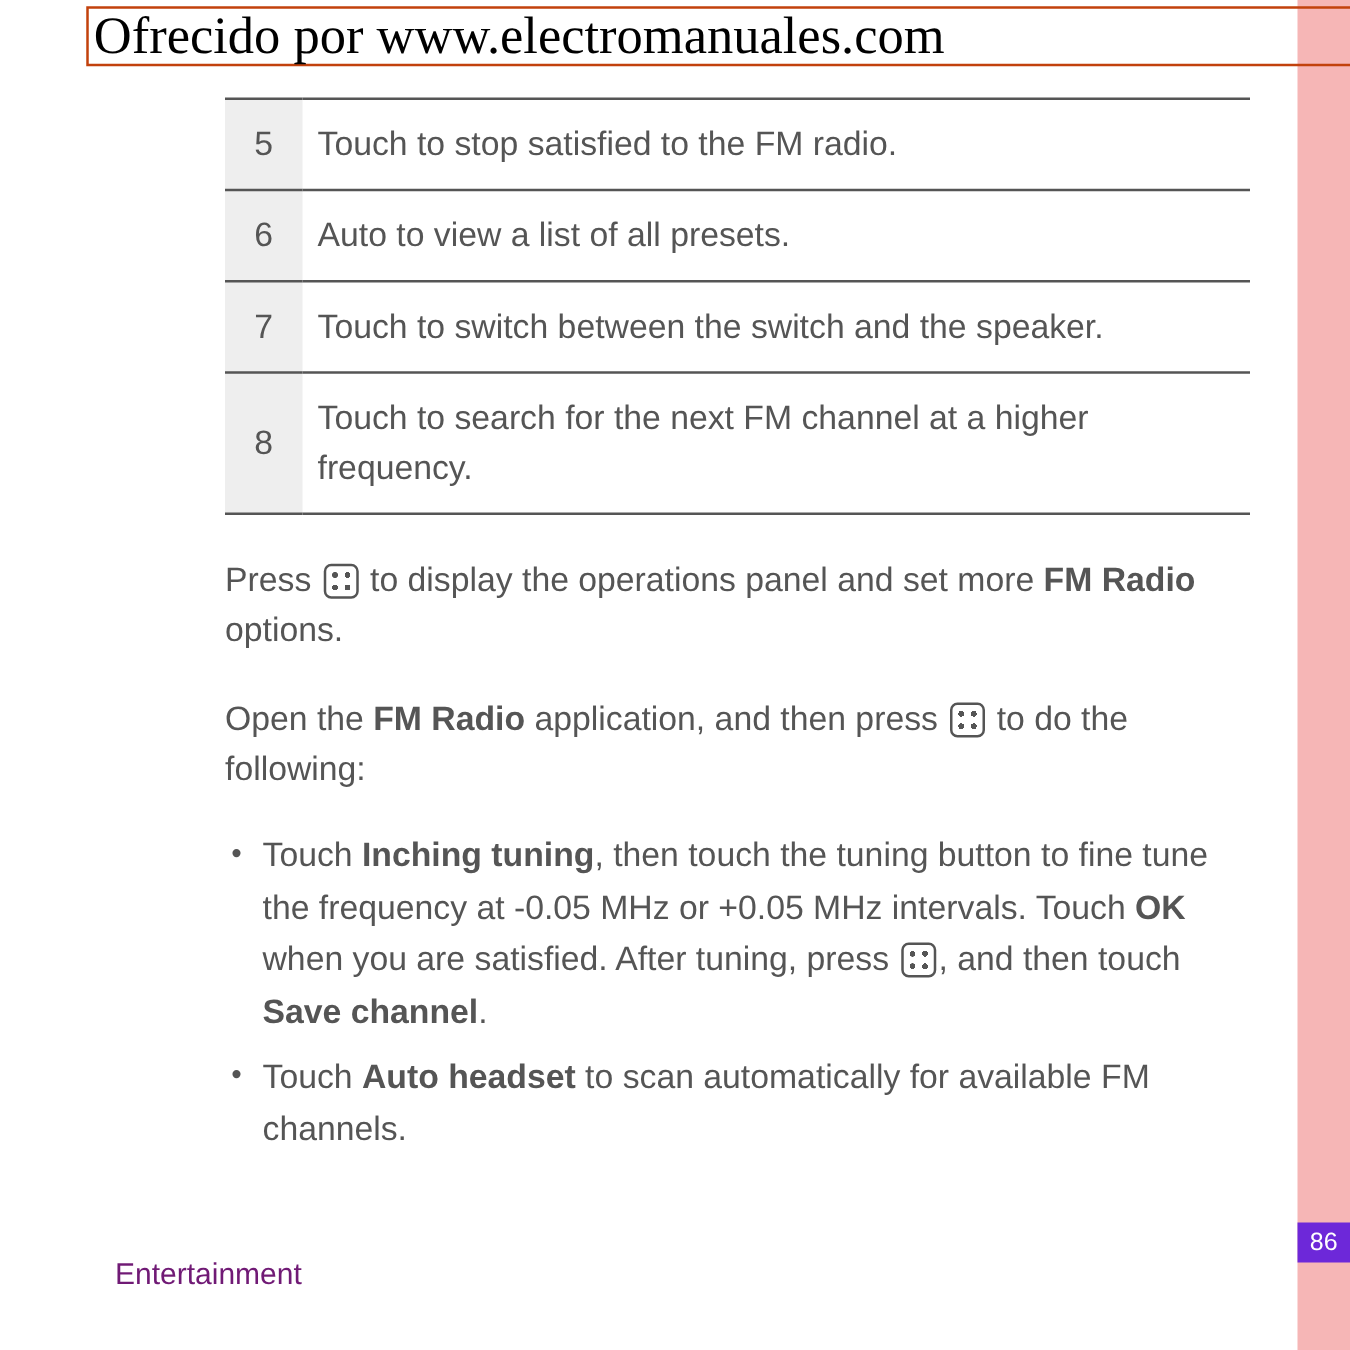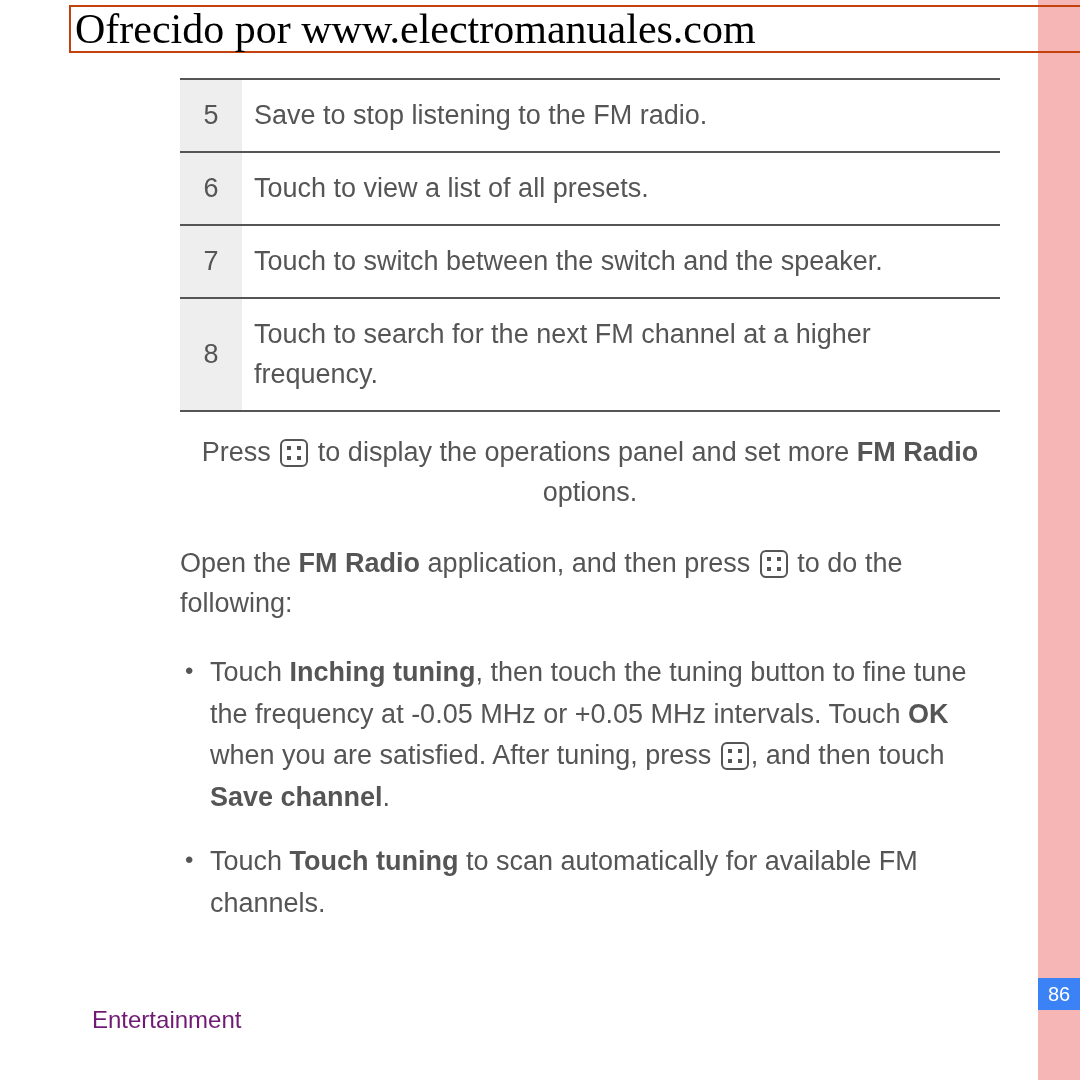--- a/index.html
+++ b/index.html
@@ -20,21 +20,21 @@
     width: 42px;
     height: 100%;
     background: #f6b6b6;
   }
   .page-number {
     position: absolute;
     right: 0;
     bottom: 70px;
     width: 42px;
     height: 32px;
-    background: #3b82f6;
+    background: #6d28d9;
     color: #ffffff;
     font-size: 20px;
     display: flex;
     align-items: center;
     justify-content: center;
   }
   .header {
     position: absolute;
     top: 5px;
     left: 69px;
@@ -81,22 +81,21 @@
     width: 38px;
     text-align: center;
     font-weight: normal;
   }
   .para {
     font-size: 27px;
     line-height: 1.5;
     color: #555;
     margin-left: 100px;
     width: 820px;
-    margin-top: 20px;
-    text-align: center;
+    margin-top: 32px;
   }
   .section-heading {
     font-family: Arial, Helvetica, sans-serif;
     font-size: 32px;
     color: #6d6d6d;
     margin: 55px 0 0 0;
     letter-spacing: 0.5px;
   }
   .para2 {
     font-size: 27px;
@@ -111,21 +110,21 @@
     padding: 0;
     margin: 28px 0 0 100px;
     width: 820px;
     font-size: 27px;
     line-height: 1.55;
     color: #555;
   }
   ul.bullets li {
     position: relative;
     padding-left: 30px;
-    margin-top: 22px;
+    margin-top: 10px;
   }
   ul.bullets li::before {
     content: "•";
     position: absolute;
     left: 5px;
     top: 0;
     font-size: 24px;
     line-height: 1.55;
     color: #555;
   }
@@ -169,25 +168,25 @@
 <div class="page-number">86</div>
 
 <div class="header">Ofrecido por www.electromanuales.com</div>
 
 <div class="content">
 
   <table class="steps">
     <tbody>
         <tr>
       <td class="num">5</td>
-      <td>Save to stop listening to the FM radio.</td>
+      <td>Touch to stop satisfied to the FM radio.</td>
     </tr>
     <tr>
       <td class="num">6</td>
-      <td>Touch to view a list of all presets.</td>
+      <td>Auto to view a list of all presets.</td>
     </tr>
     <tr>
       <td class="num">7</td>
       <td>Touch to switch between the switch and the speaker.</td>
     </tr>
     <tr>
       <td class="num">8</td>
       <td>Touch to search for the next FM channel at a higher frequency.</td>
     </tr>
   </tbody>
@@ -200,19 +199,19 @@
 
   <p class="para2">
     <span>Open the </span><b>FM Radio</b><span> application, and then press </span><span class="menu-icon"></span><span> to do the following:</span>
   </p>
 
   <ul class="bullets">
     <li>
       <span>Touch </span><b>Inching tuning</b><span>, then touch the tuning button to fine tune the frequency at -0.05 MHz or +0.05 MHz intervals. Touch </span><b>OK</b><span> when you are satisfied. After tuning, press </span><span class="menu-icon"></span><span>, and then touch </span><b>Save channel</b><span>.</span>
     </li>
     <li>
-      <span>Touch </span><b>Touch tuning</b><span> to scan automatically for available FM channels.</span>
+      <span>Touch </span><b>Auto headset</b><span> to scan automatically for available FM channels.</span>
     </li>
   </ul>
 
 </div>
 
 <div class="footer-label">Entertainment</div>
 
 </body></html>

